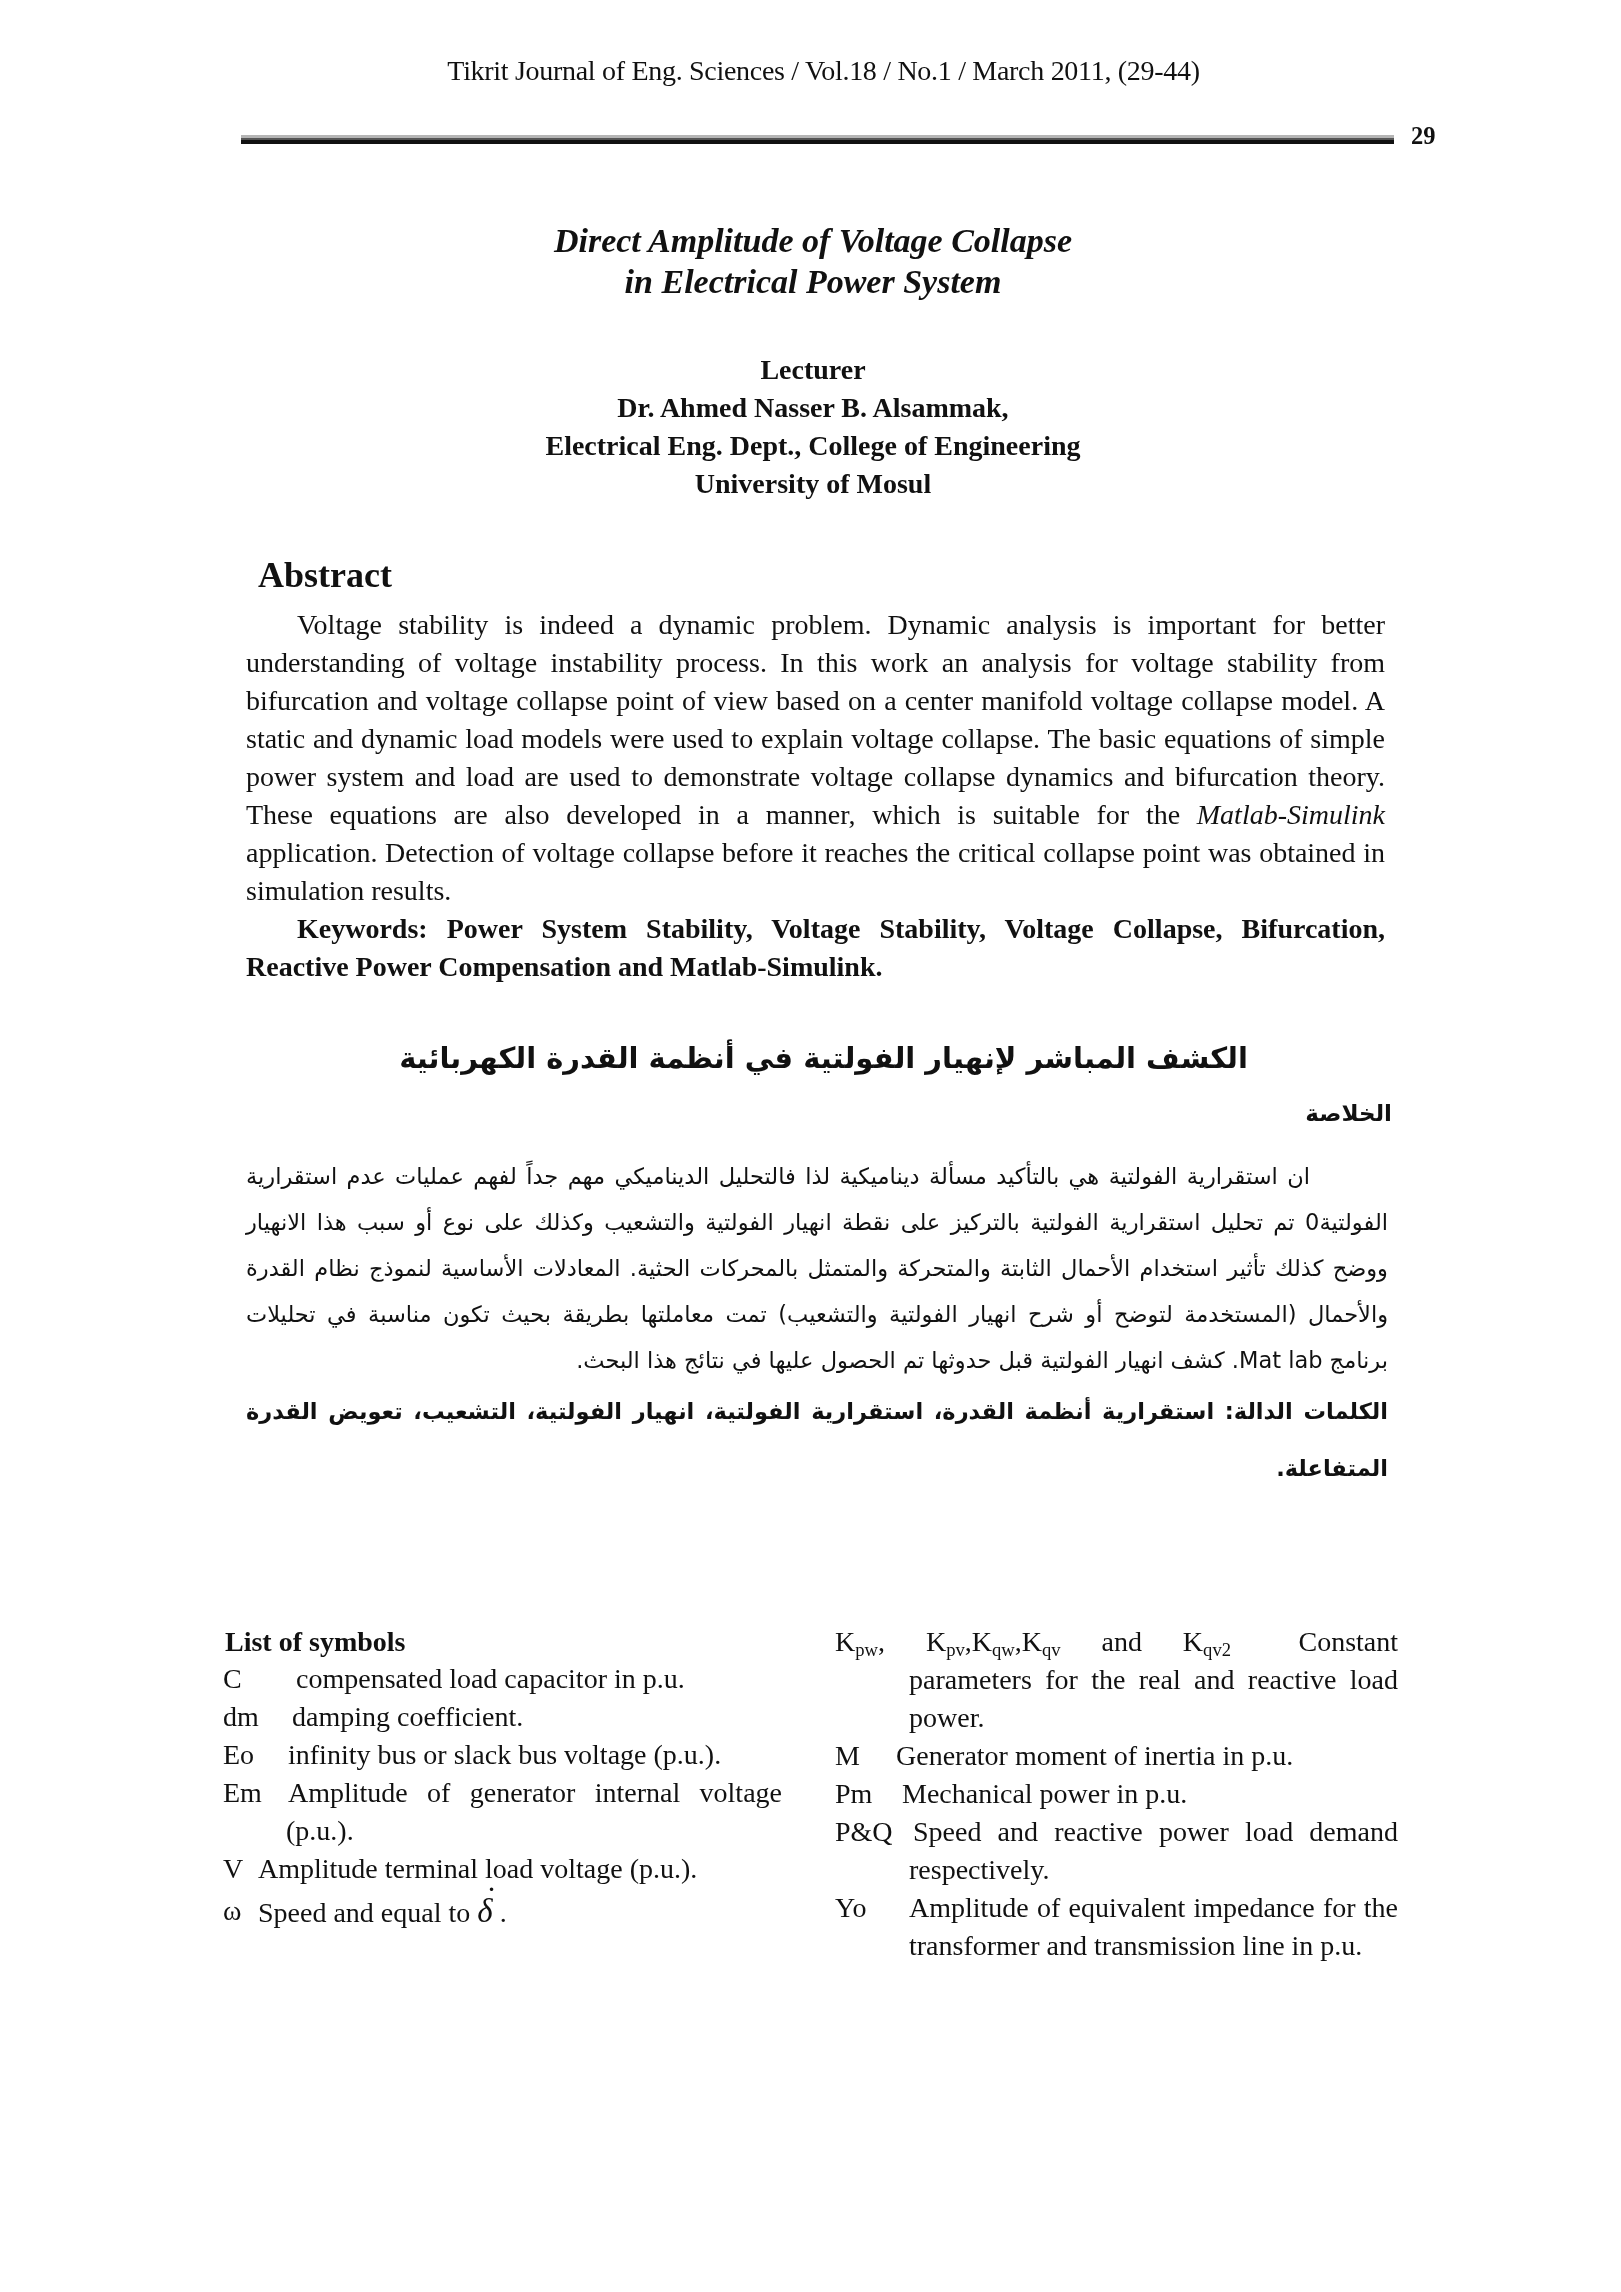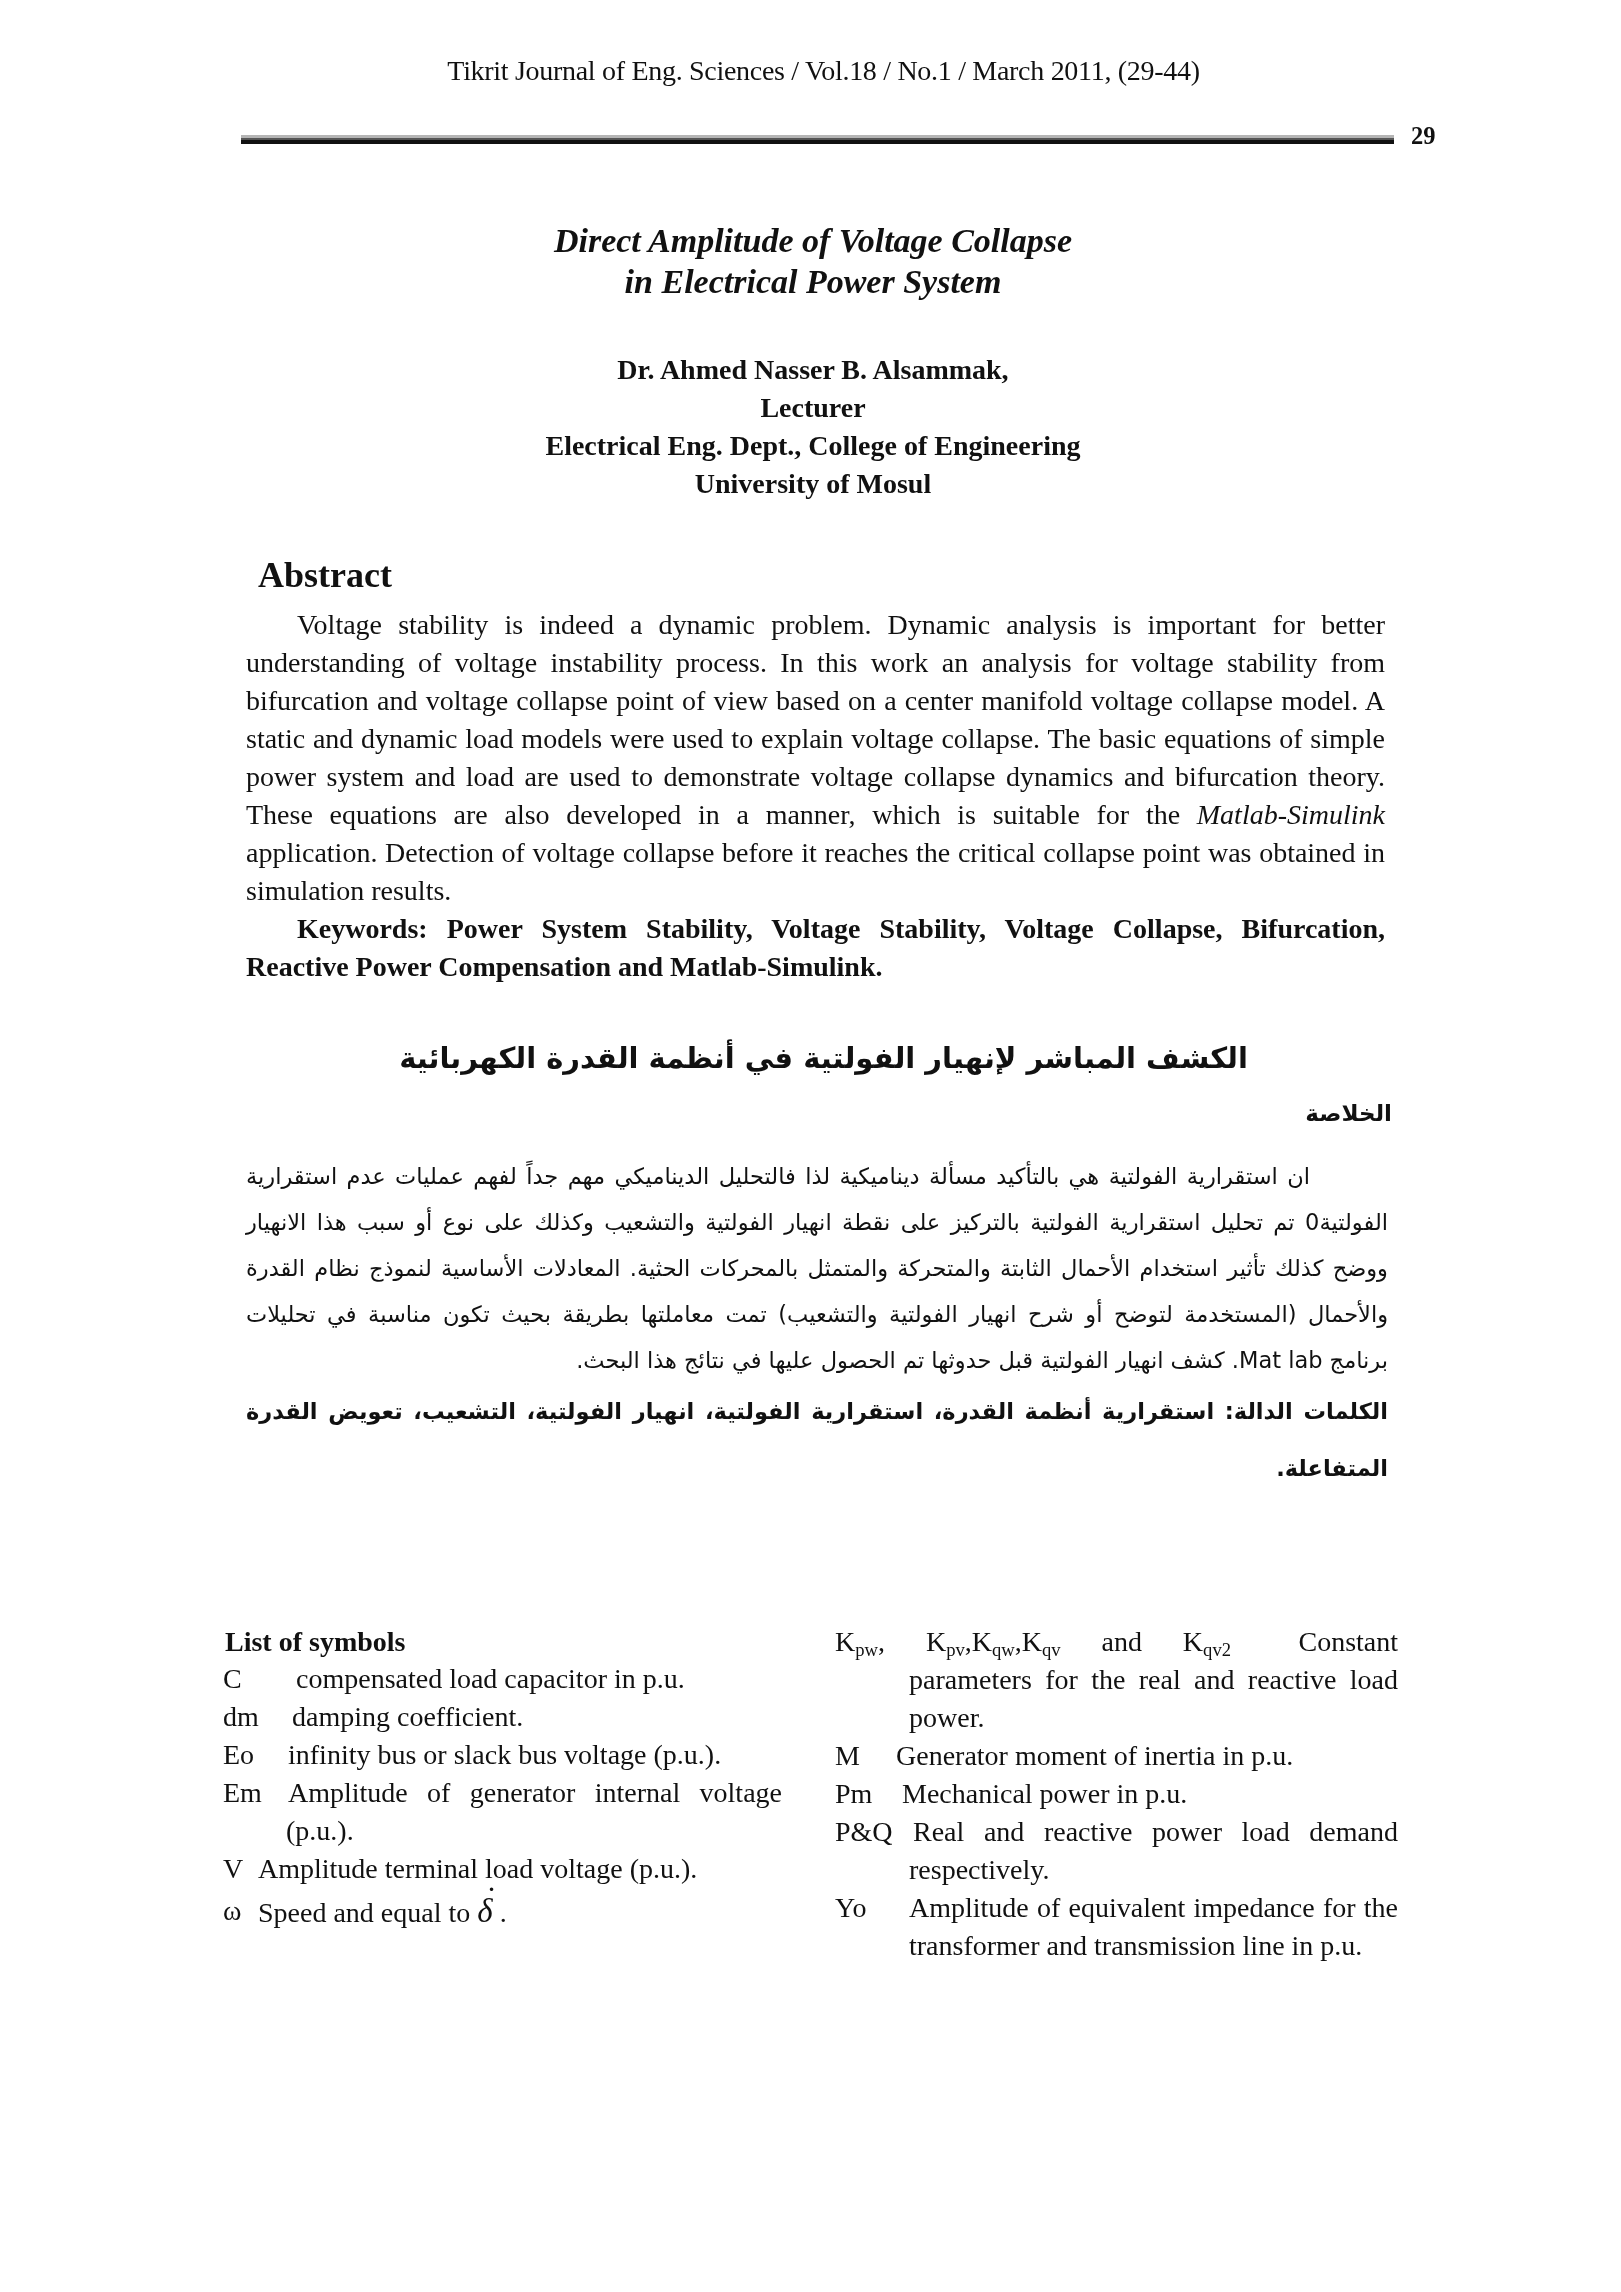--- a/index.html
+++ b/index.html
@@ -55,22 +55,22 @@
 <div class="abs running-head">Tikrit Journal of Eng. Sciences / Vol.18 / No.1 / March 2011, (29-44)</div>
 <div class="abs rule"></div>
 <div class="abs page-num">29</div>
 
 <div class="abs title">
   <div>Direct Amplitude of Voltage Collapse</div>
   <div>in Electrical Power System</div>
 </div>
 
 <div class="abs author-block">
+  <div>Lecturer</div>
   <div>Dr. Ahmed Nasser B. Alsammak,</div>
-  <div>Lecturer</div>
   <div>Electrical Eng. Dept., College of Engineering</div>
   <div>University of Mosul</div>
 </div>
 
 <div class="abs abstract">
   <h2>Abstract</h2>
   <p><span>Voltage stability is indeed a dynamic problem. Dynamic analysis is important for better understanding of voltage instability process. In this work an analysis for voltage stability from bifurcation and voltage collapse point of view based on a center manifold voltage collapse model. A static and dynamic load models were used to explain voltage collapse. The basic equations of  simple power system and load are used to demonstrate voltage collapse dynamics and bifurcation theory. These equations are also developed in a manner, which is suitable for the </span><span class="ital">Matlab-Simulink</span><span> application. Detection of voltage collapse before it reaches the critical collapse point was obtained in simulation results.</span></p>
   <p class="keywords">Keywords: Power System Stability, Voltage Stability, Voltage Collapse, Bifurcation, Reactive Power Compensation and Matlab-Simulink.</p>
 </div>
 
@@ -117,19 +117,19 @@
   </div>
   <div class="sym-row">
     <span class="sym-key" style="width:61px">M</span>
     <span class="sym-desc" style="text-align:left">Generator moment of inertia in p.u.</span>
   </div>
   <div class="sym-row">
     <span class="sym-key" style="width:67px">Pm</span>
     <span class="sym-desc" style="text-align:left">Mechanical power in p.u.</span>
   </div>
   <div class="hang">
-    <span style="display:inline-block;width:78px;text-indent:0">P&amp;Q</span><span>Real and reactive power load demand respectively.</span>
+    <span style="display:inline-block;width:78px;text-indent:0">P&amp;Q</span><span>Speed and reactive power load demand respectively.</span>
   </div>
   <div class="hang">
     <span style="display:inline-block;width:74px;text-indent:0">Yo</span><span>Amplitude of equivalent impedance for the transformer and transmission line in p.u.</span>
   </div>
 </div>
 
 
 </body></html>

